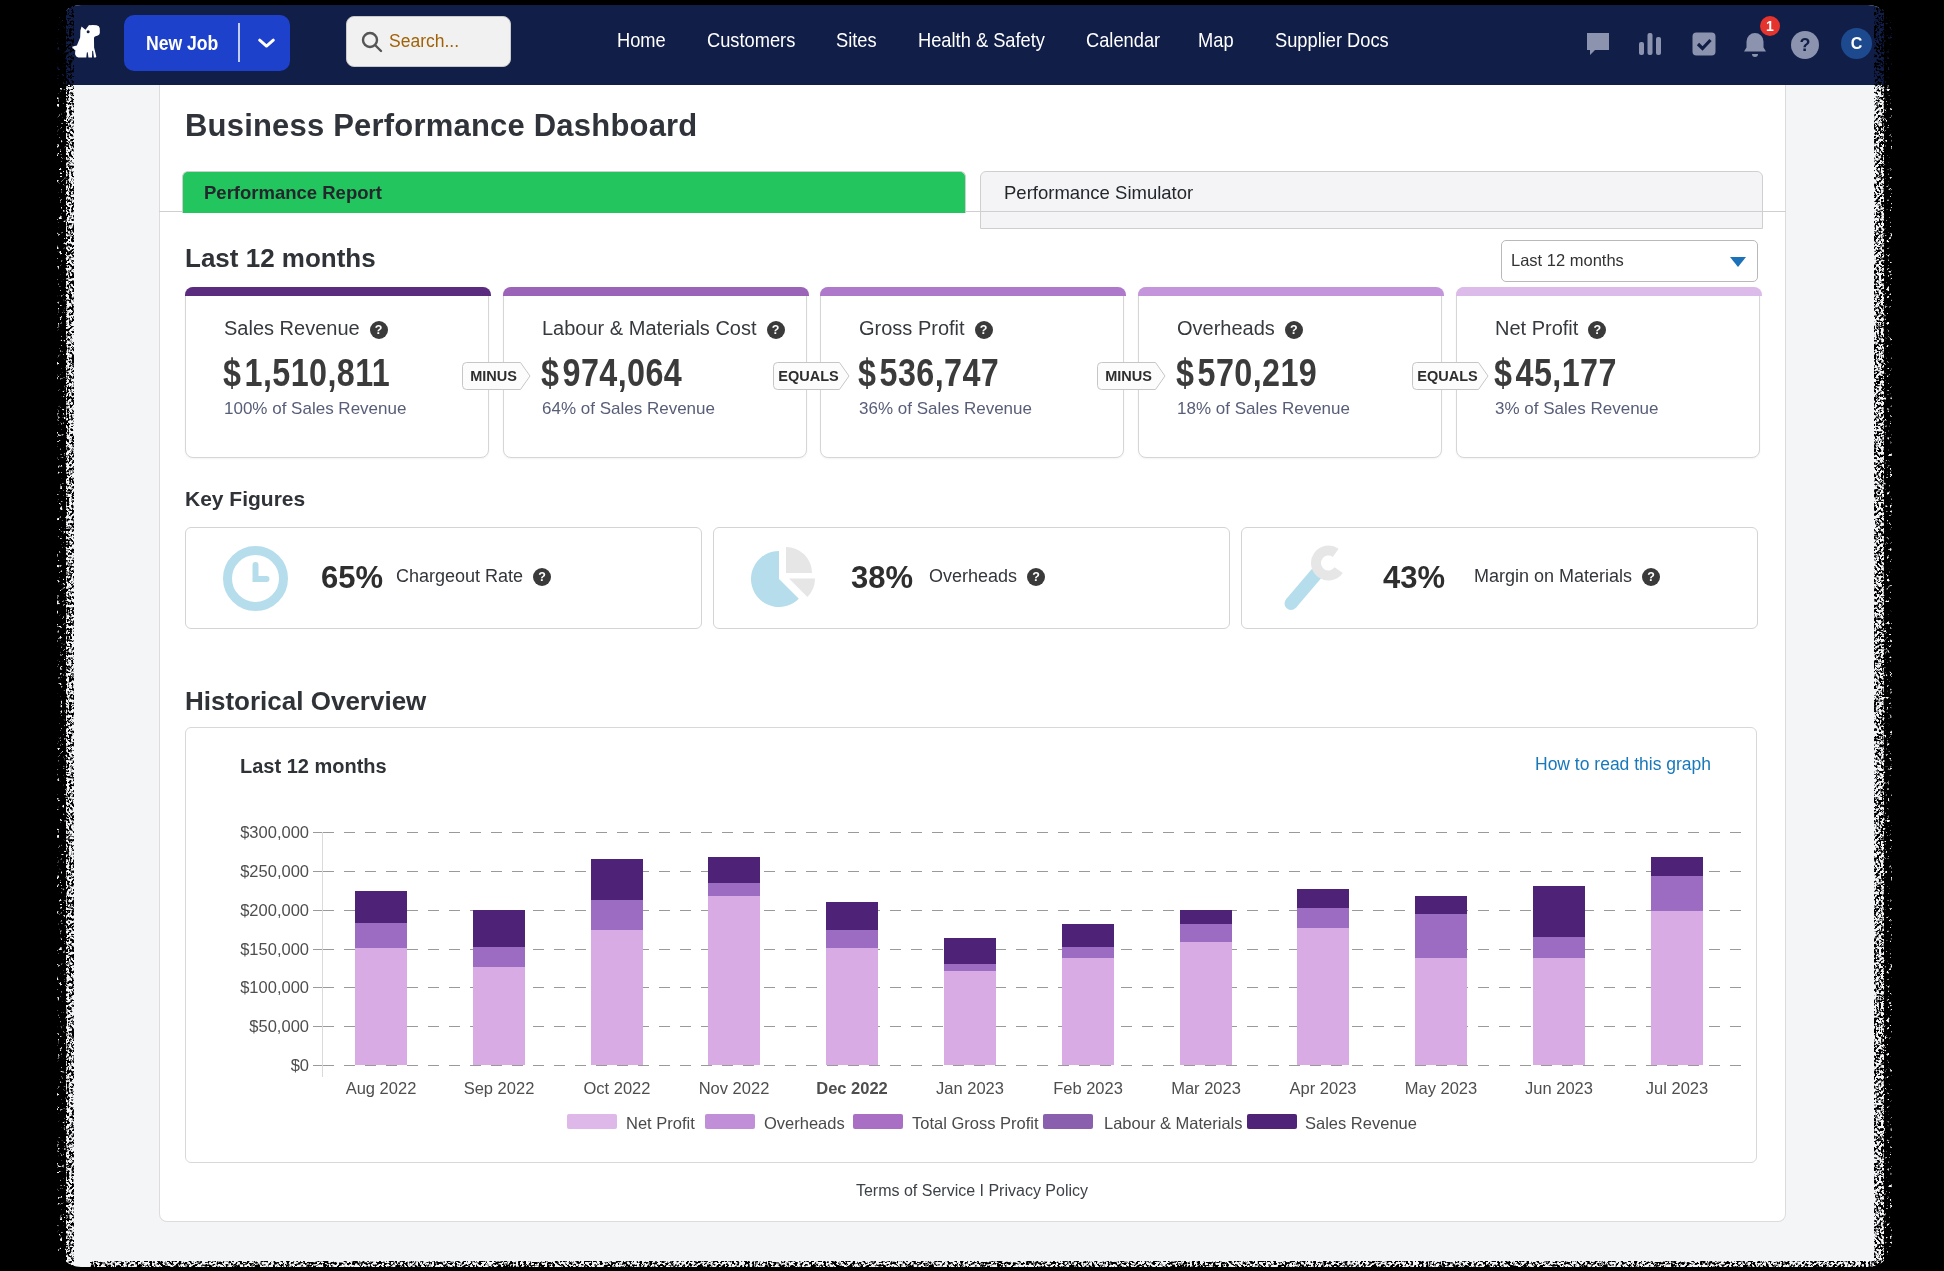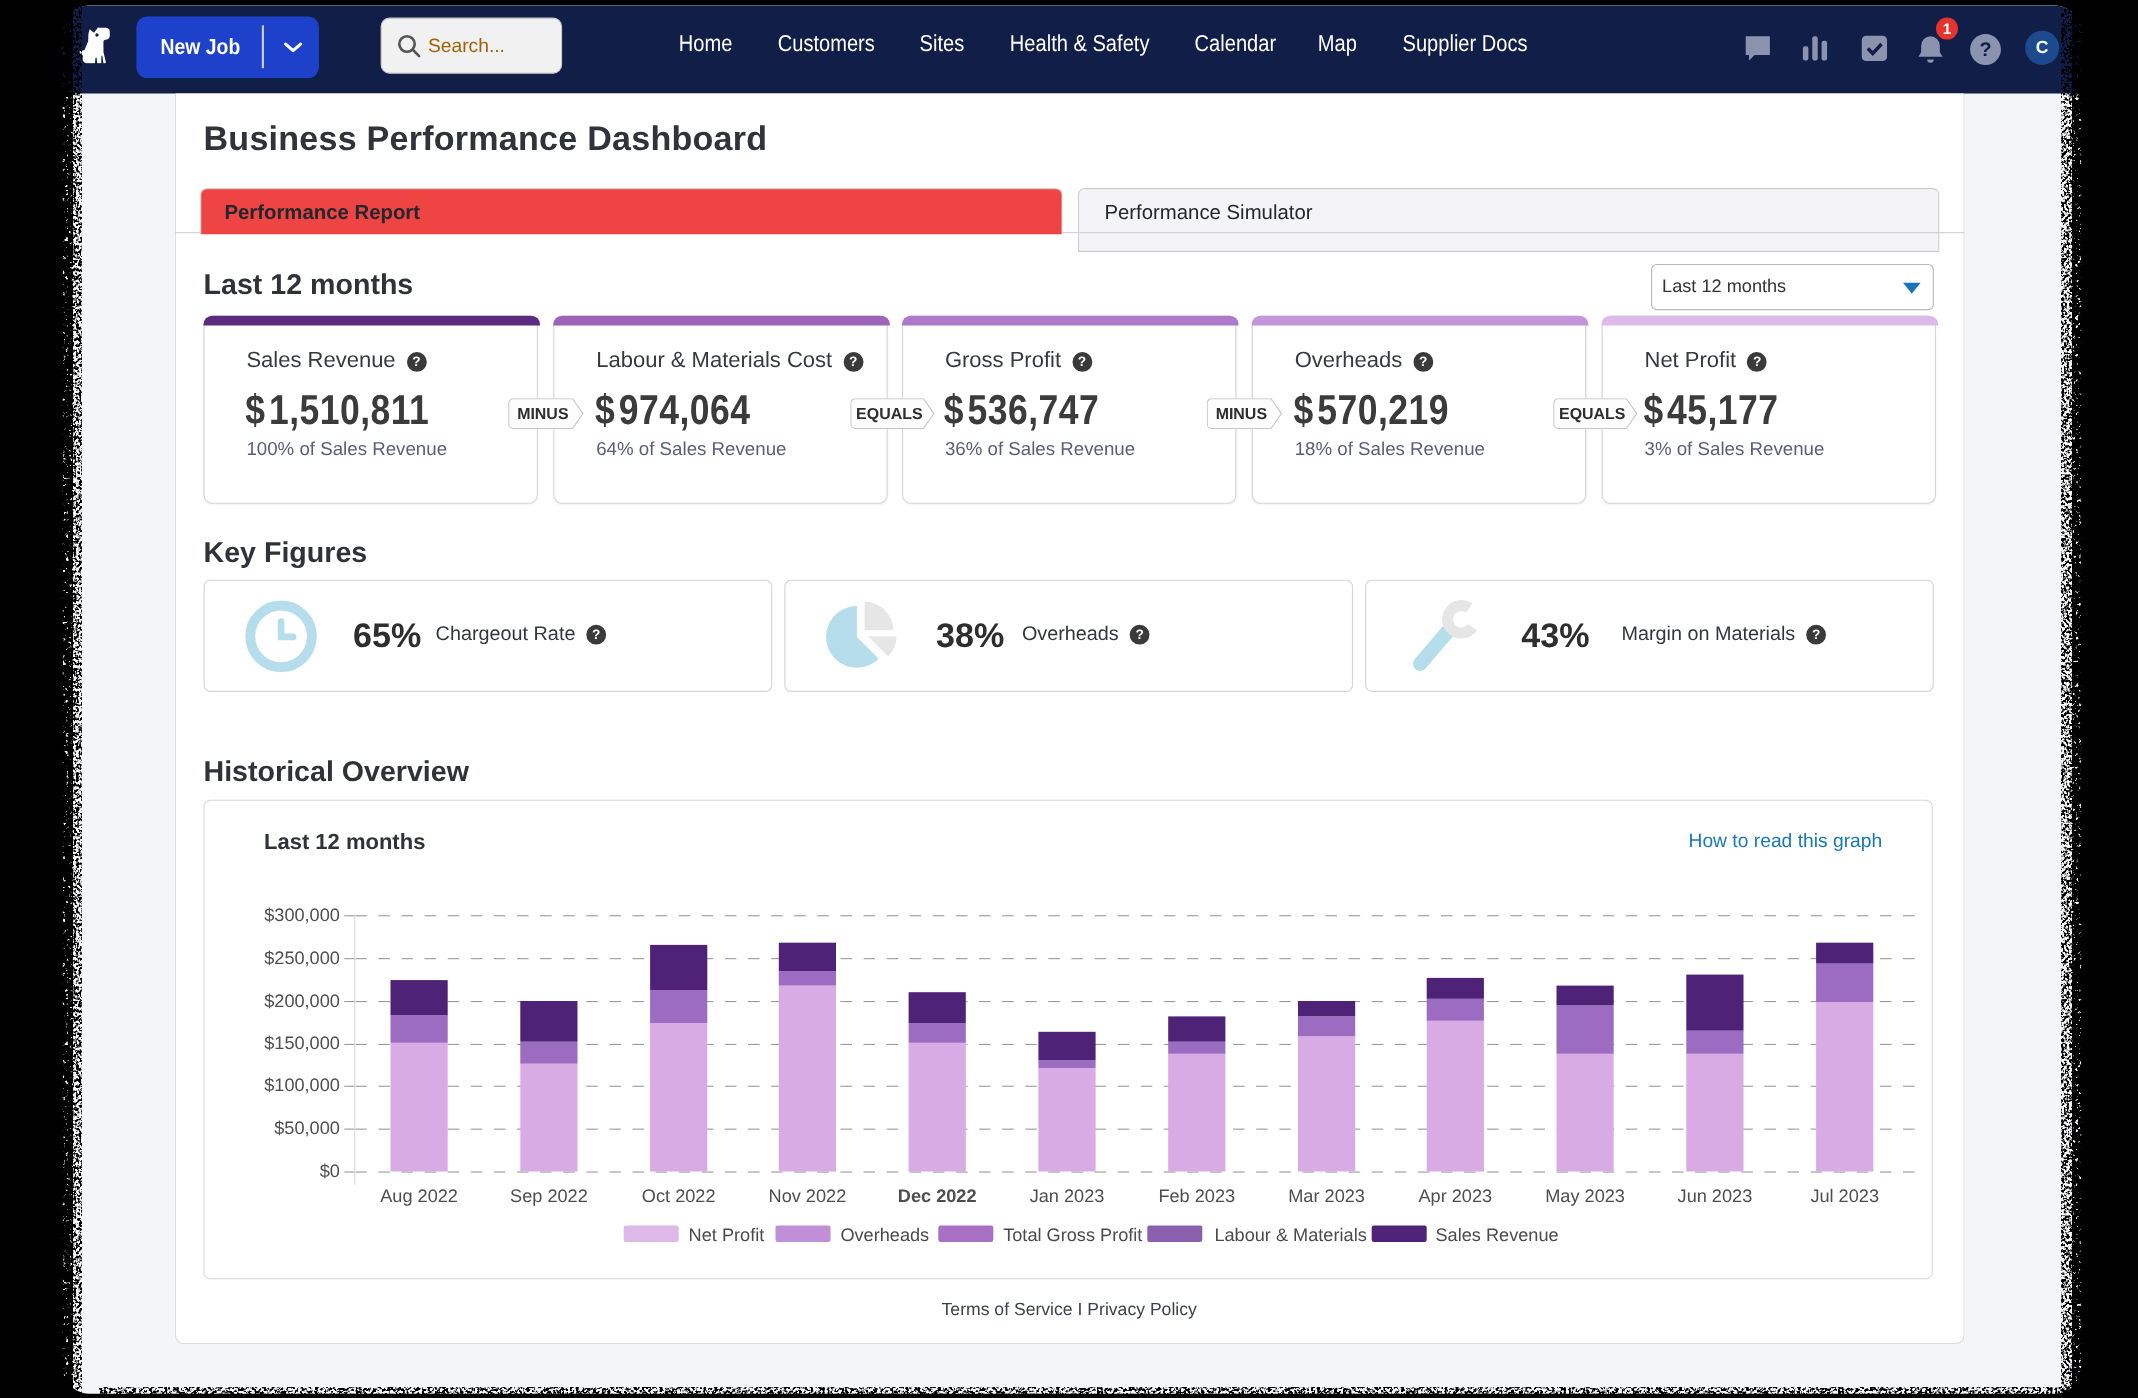--- a/index.html
+++ b/index.html
@@ -23,21 +23,21 @@
   #avatar { left:1841px; top:28px; width:31px; height:31px; border-radius:50%; background:#1d4a8f; color:#fff;
             font-weight:bold; font-size:16px; text-align:center; line-height:31px; }
   #badge { left:1760px; top:16px; width:20px; height:20px; border-radius:50%; background:#e5332e; color:#fff;
            font-size:14px; font-weight:bold; text-align:center; line-height:20px; z-index:5; }
 
   
   #content { left:159px; top:85px; width:1627px; height:1137px; background:#fff;
              border:1px solid #dcdcdc; border-top:none; border-radius:0 0 8px 8px; }
   h1 { position:absolute; left:185px; top:108px; font-size:31px; color:#30343a; letter-spacing:0.2px; }
   .tab { top:171px; height:58px; border:1px solid #cfcfcf; border-radius:6px 6px 0 0; font-size:19px; }
-  #tab1 { left:182px; width:784px; background:#ef4444; border-bottom:none; z-index:3; height:42px; }
+  #tab1 { left:182px; width:784px; background:#22c55e; border-bottom:none; z-index:3; height:42px; }
   #tab1 span { position:absolute; left:21px; top:10px; font-weight:bold; color:#23272b; font-size:18.5px; }
   #tab2 { left:980px; width:783px; background:#f4f4f6; }
   #tab2 span { position:absolute; left:23px; top:10px; color:#23272b; font-size:18.5px; }
   #tabline { left:159px; top:211px; width:1627px; height:1px; background:#cfcfcf; z-index:1; }
 
   h2 { position:absolute; font-size:26px; color:#2f3338; }
   #dropdown { left:1501px; top:240px; width:257px; height:42px; background:#fff; border:1px solid #b9b9b9; border-radius:5px; }
   #dropdown .txt { position:absolute; left:9px; line-height:39px; font-size:16.5px; color:#333; }
   #dropdown .tri { position:absolute; left:228px; top:16px; width:0; height:0;
                    border-left:8px solid transparent; border-right:8px solid transparent; border-top:10px solid #1b72b8; }
@@ -183,21 +183,21 @@
       </svg>
       <svg class="a chip" style="left:1097px;" width="69" height="28" viewBox="0 0 69 28">
         <path d="M4.5 0.5 h54 l9.5 13.5 l-9.5 13.5 h-54 a4 4 0 0 1 -4 -4 v-19 a4 4 0 0 1 4 -4 z" fill="#fcfcfc" stroke="#c6c6c6"></path>
         <text x="31.5" y="19" font-size="14.5" font-weight="bold" fill="#2e2e2e" text-anchor="middle" font-family="Liberation Sans">MINUS</text>
       </svg>
       <svg class="a chip" style="left:1412px;" width="77" height="28" viewBox="0 0 77 28">
         <path d="M4.5 0.5 h62 l9.5 13.5 l-9.5 13.5 h-62 a4 4 0 0 1 -4 -4 v-19 a4 4 0 0 1 4 -4 z" fill="#fcfcfc" stroke="#c6c6c6"></path>
         <text x="35.5" y="19" font-size="14.5" font-weight="bold" fill="#2e2e2e" text-anchor="middle" font-family="Liberation Sans">EQUALS</text>
       </svg>
 
-      <h2 style="left:185px; top:487px; font-size:26px;">Key Figures</h2>
+      <h2 style="left:185px; top:487px; font-size:21px;">Key Figures</h2>
       <div class="a kcard" style="left:185px;padding-left:26px;">
         <svg style="position:absolute; left:36px; top:17px;" width="67" height="67" viewBox="0 0 67 67">
           <circle cx="33.5" cy="33.5" r="28" fill="none" stroke="#b5ddec" stroke-width="9"></circle>
           <path d="M33.5 20 v14 h11" fill="none" stroke="#b5ddec" stroke-width="6" stroke-linecap="round"></path>
         </svg>
         <div class="pct" style="left:135px;">65%</div>
         <div class="klbl" style="left:210px;">Chargeout Rate<span class="q">?</span></div>
       </div>
       <div class="a kcard" style="left:713px;">
         <svg style="position:absolute; left:36px; top:17px;" width="67" height="67" viewBox="0 0 67 67">

